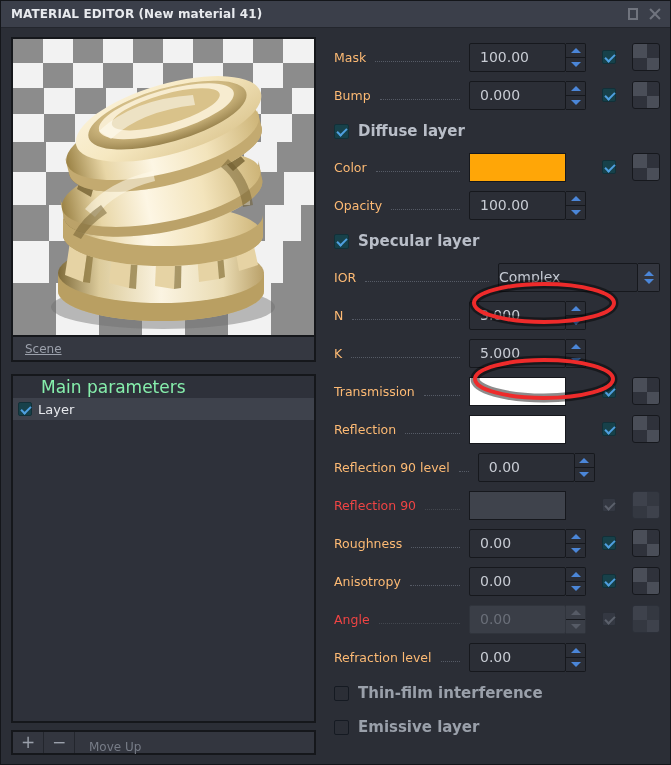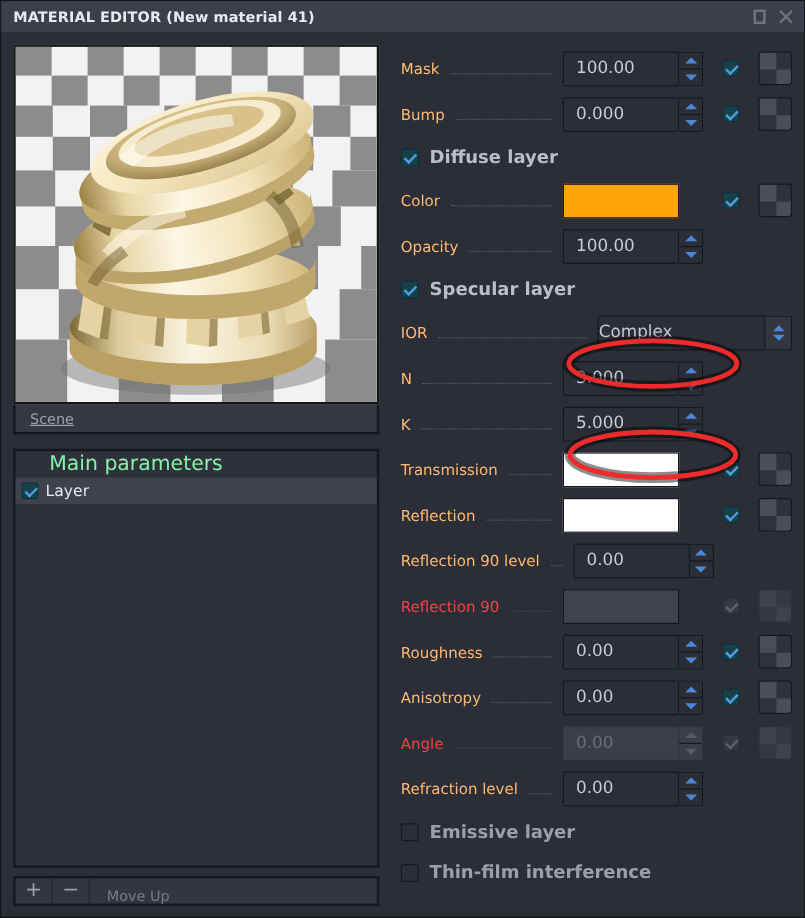--- a/index.html
+++ b/index.html
@@ -637,26 +637,26 @@
           <div class="half">
               <div class="ar-dn"></div>
             </div>
         </div>
         <div class="gap-cb"></div>
         <div class="tex-ph"></div>
       </div>
 
       <div class="secrow off">
         <div class="cb big"></div>
-        <div class="sec-label">Emissive layer</div>
+        <div class="sec-label">Thin-film interference</div>
       </div>
 
       <div class="secrow off">
         <div class="cb big"></div>
-        <div class="sec-label">Thin-film interference</div>
+        <div class="sec-label">Emissive layer</div>
       </div>
 
       <div class="anno" style="left:138px;top:251px;">
         <svg width="160" height="48" viewBox="0 0 160 48">
           <ellipse cx="80" cy="24" rx="70" ry="19" fill="none" stroke="#000" stroke-opacity="0.45" stroke-width="9"></ellipse>
           <ellipse cx="80" cy="24" rx="70" ry="19" fill="none" stroke="#ee2b2b" stroke-width="4"></ellipse>
         </svg>
       </div>
       <div class="anno" style="left:138px;top:327px;">
         <svg width="160" height="48" viewBox="0 0 160 48">

